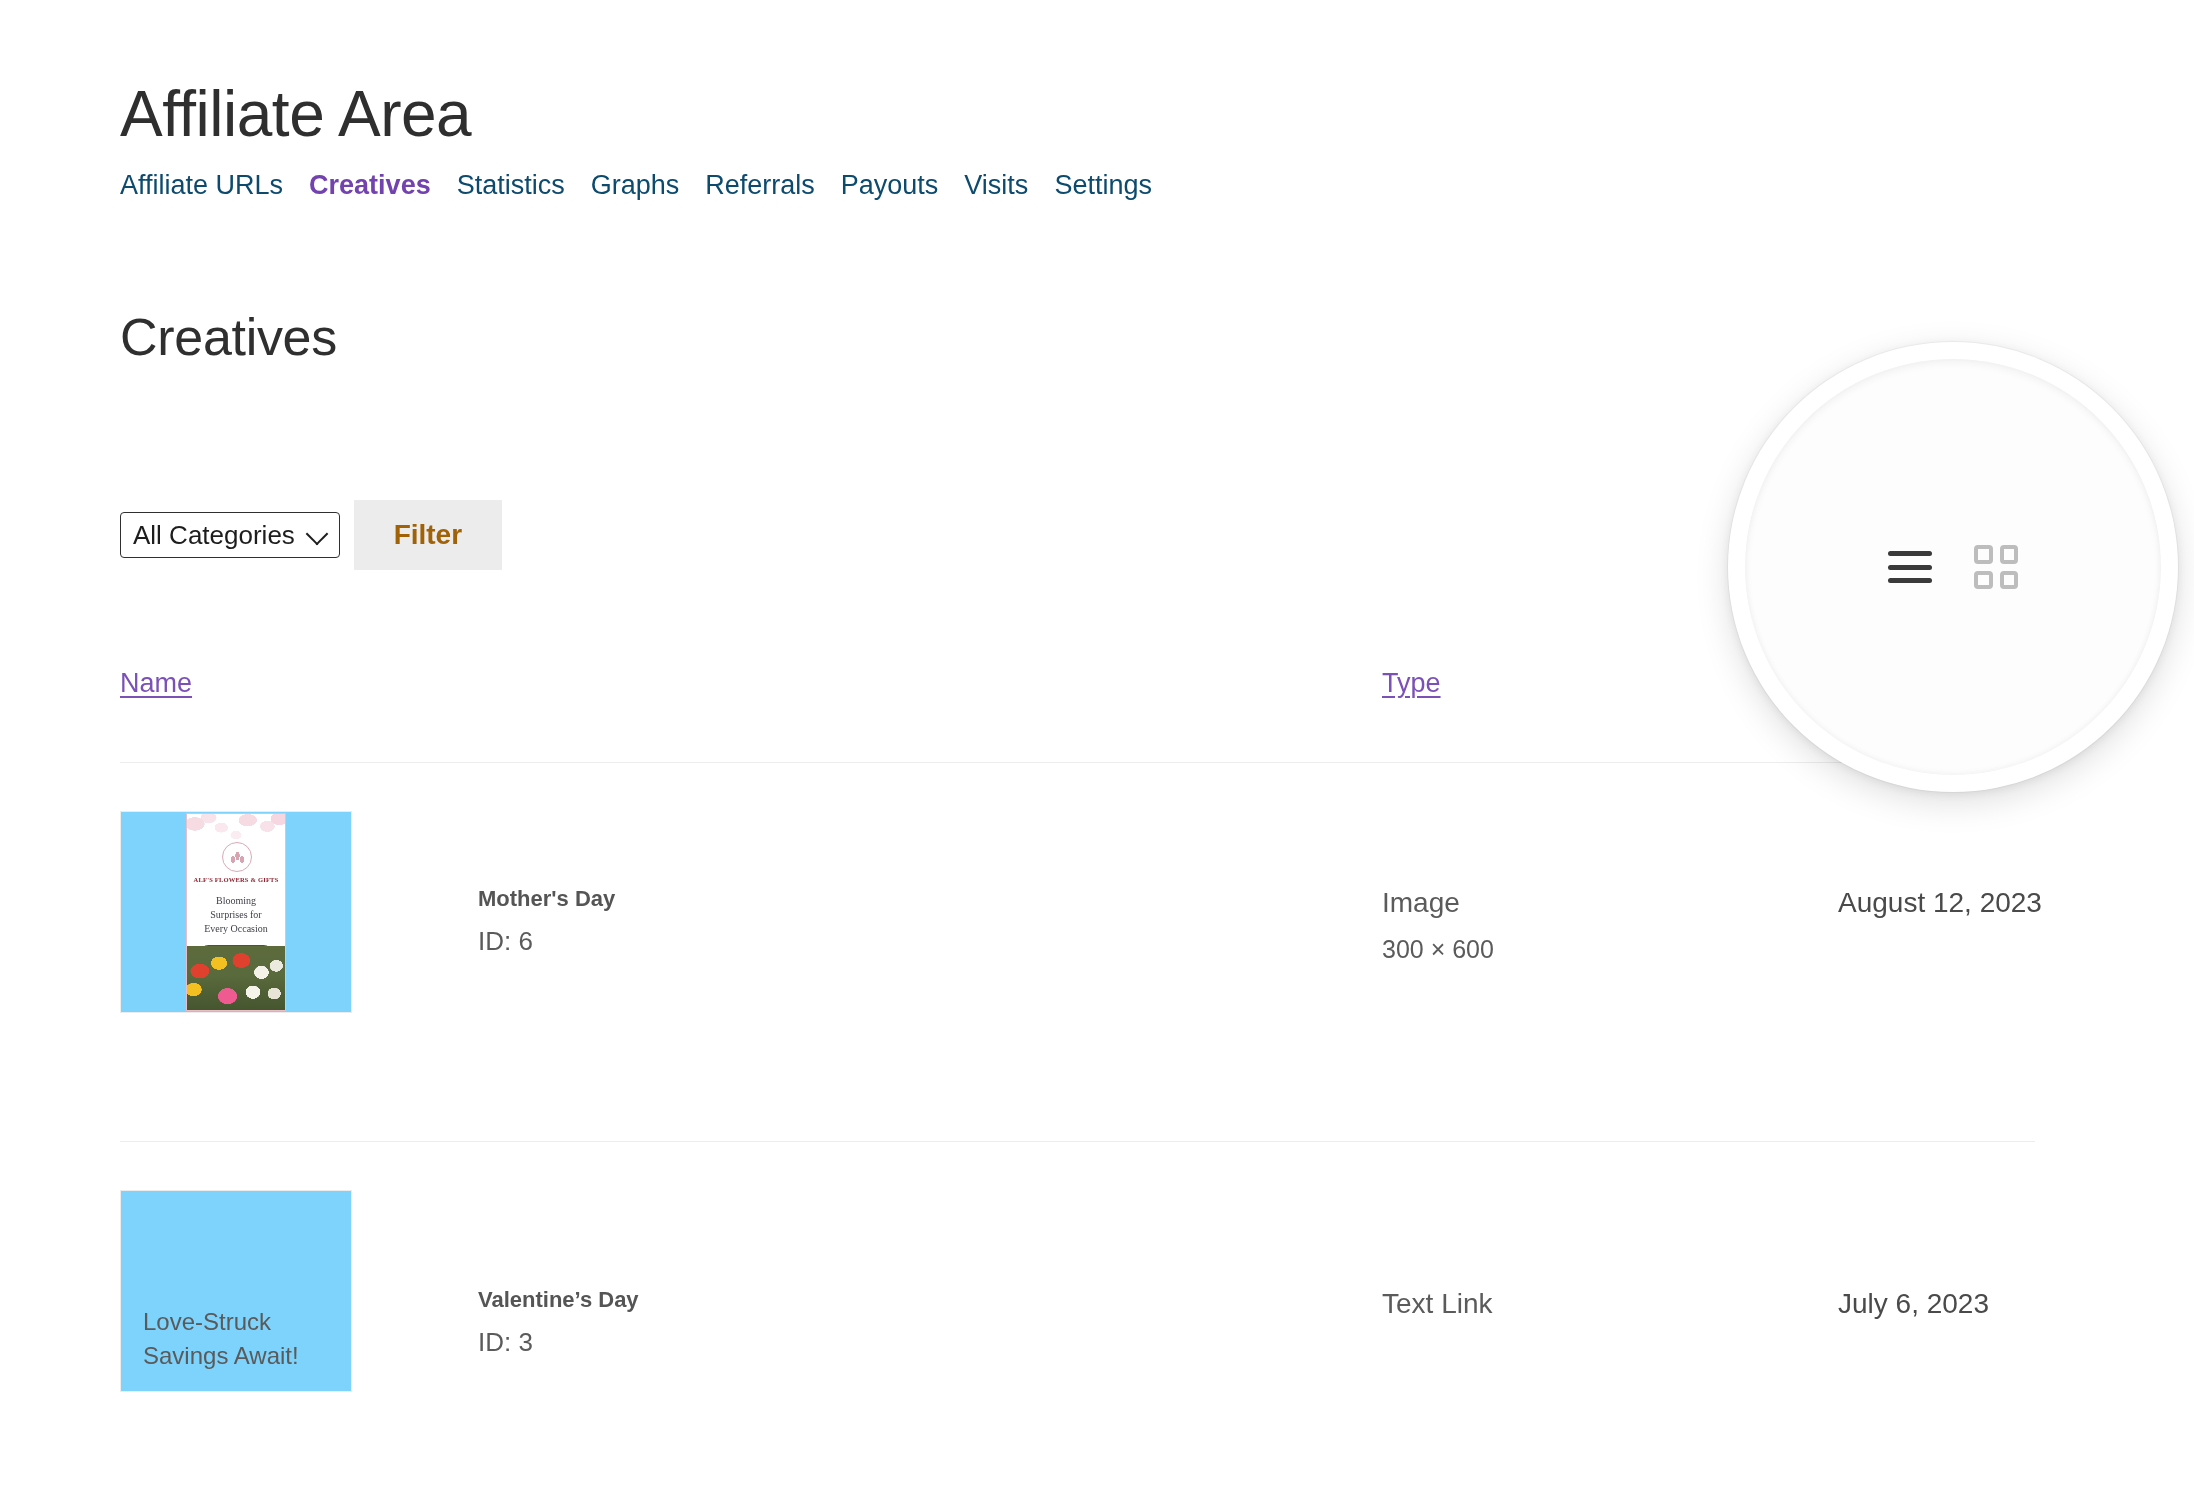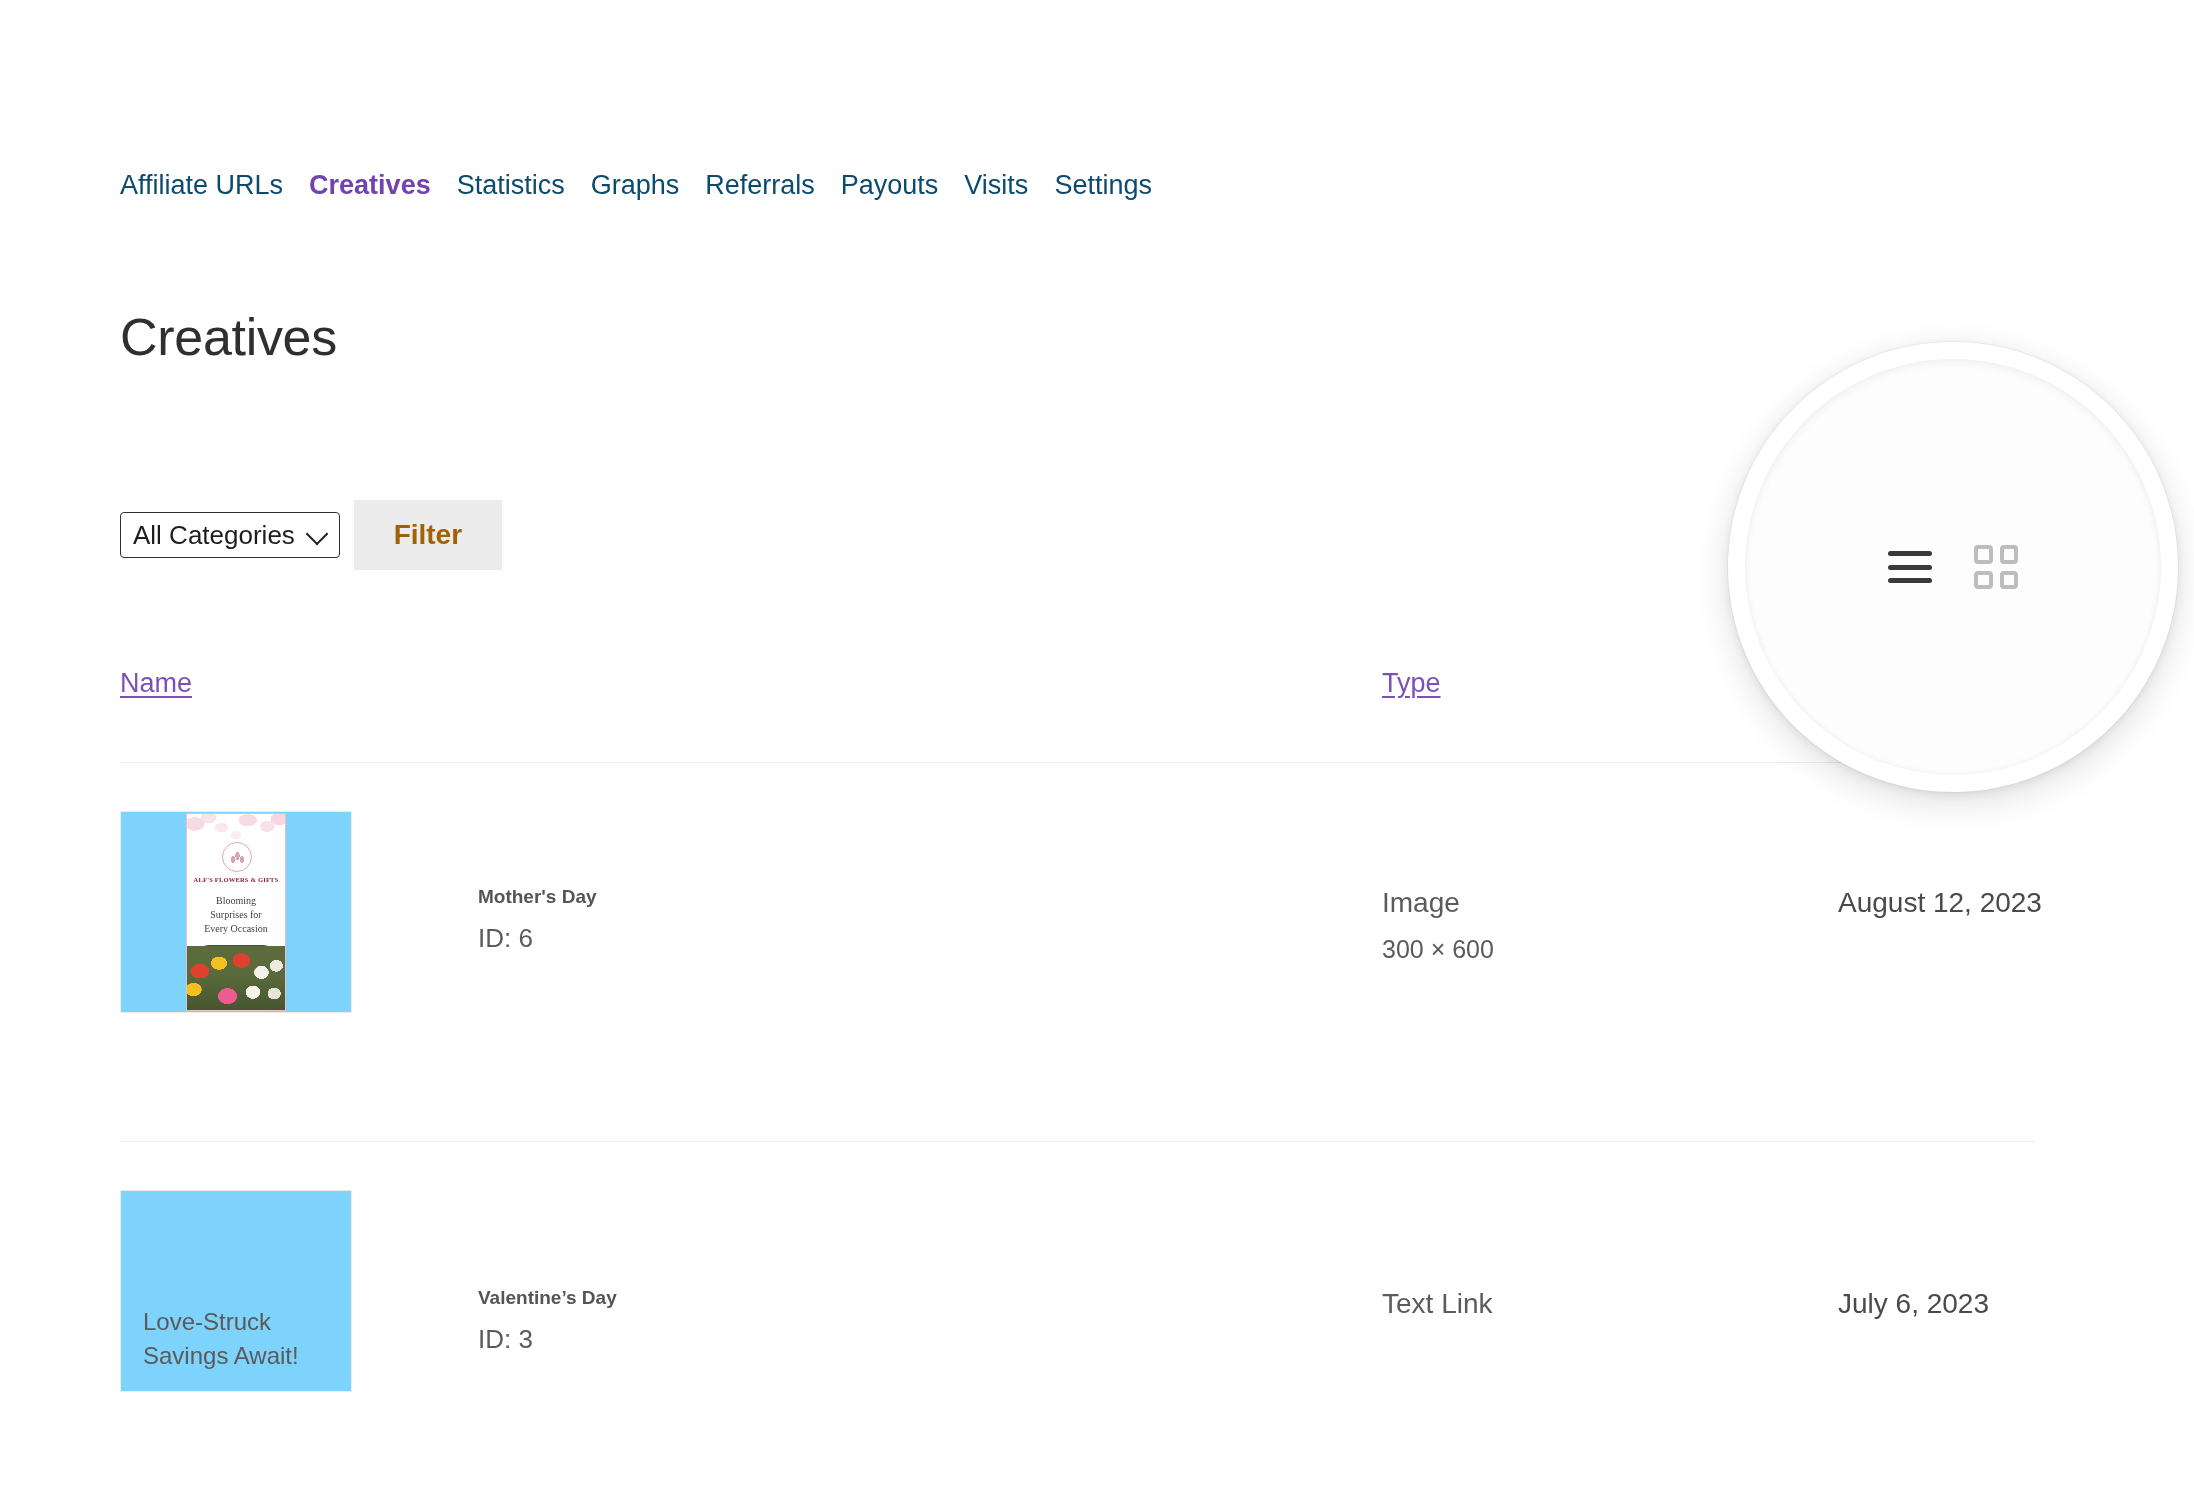--- a/index.html
+++ b/index.html
@@ -317,21 +317,21 @@
       linear-gradient(180deg, rgba(86,105,60,0) 0%, rgba(86,105,60,.55) 45%, rgba(62,78,42,.8) 100%),
       #5d6b3c;
   }
 
   .cell-name {
     position: absolute;
     left: 358px;
     top: 123px;
   }
   .creative-name {
-    font-size: 19px;
+    font-size: 22px;
     font-weight: 700;
     color: #555555;
     line-height: 1.2;
     white-space: nowrap;
   }
   .creative-id {
     margin-top: 14px;
     font-size: 26px;
     color: #5b5b5b;
     line-height: 1.2;
@@ -434,20 +434,21 @@
     border: 4px solid #bdbdbd;
     border-radius: 4px;
     box-sizing: border-box;
   }
 </style>
 </head>
 <body>
 
 <div class="page">
 
+  <h1 class="page-title">Affiliate Area</h1>
 
   <nav class="subnav">
     <a href="#">Affiliate URLs</a>
     <a href="#" class="current">Creatives</a>
     <a href="#">Statistics</a>
     <a href="#">Graphs</a>
     <a href="#">Referrals</a>
     <a href="#">Payouts</a>
     <a href="#">Visits</a>
     <a href="#">Settings</a>

